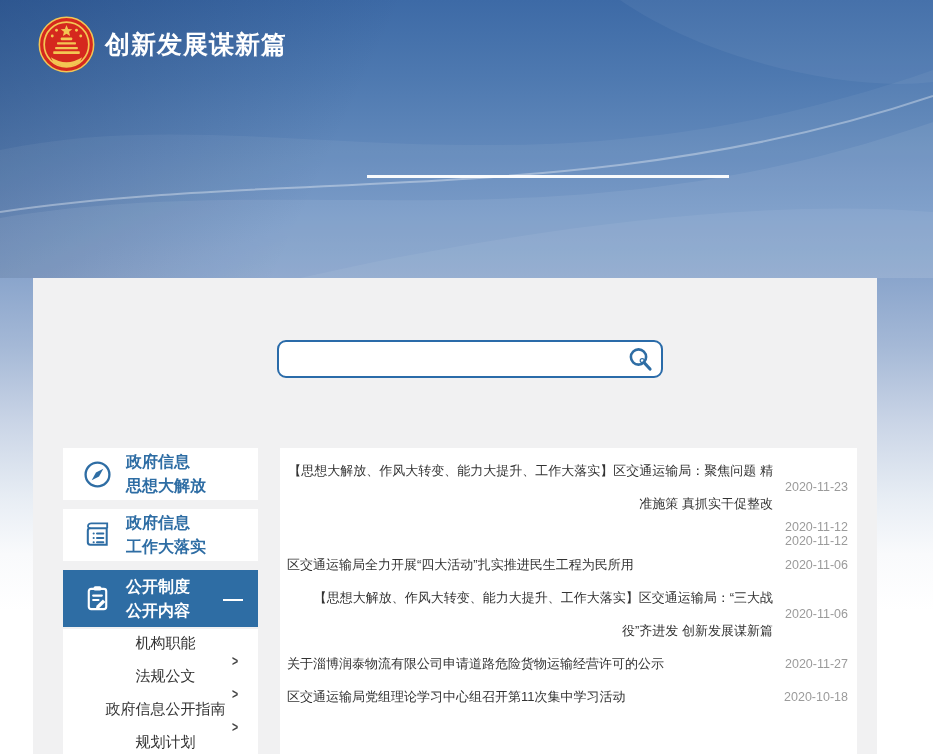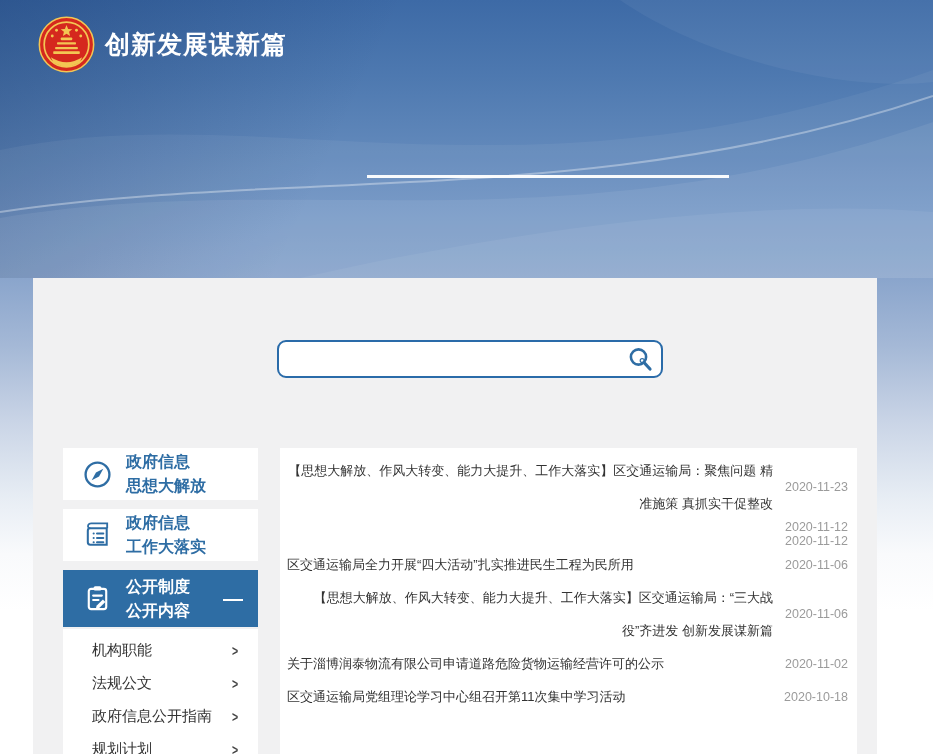--- a/index.html
+++ b/index.html
@@ -57,21 +57,21 @@
   .side-card .card-icon{ width:31px; height:31px; flex-shrink:0; display:flex; }
   .side-card .card-icon svg{ width:100%; height:100%; }
   .card-label{ font-size:16px; line-height:24px; font-weight:700; }
   .card-dash{ display:none; margin-left:auto; margin-right:15px; font-size:20px; font-weight:bold; }
   .side-card.active{ background:#2e6da4; color:#fff; height:57px; margin-bottom:2px; }
   .side-card.active .card-dash{ display:block; }
 
   .submenu{ background:#fff; padding:5px 0 10px 0; }
   .submenu-item{
     height:33px; display:flex; align-items:center;
-    padding:0 19px 0 29px; cursor:pointer;
+    padding:0 19px 0 29px; cursor:pointer;flex-direction:column;
   }
   .submenu-item .mi-label{ font-size:15px; color:#333; }
   .submenu-item .mi-arrow{ margin-left:auto; font-size:14px; color:#444; transform:scaleX(.75); font-weight:600; }
 
   
   .news{ position:absolute; left:247px; top:170px; width:577px; bottom:0; background:#fff; padding-top:6px; }
   .news-row{ display:flex; align-items:center; padding:0 9px 0 7px; cursor:pointer;text-align:right; }
   .news-title{ max-width:506px; font-size:13px; color:#333; line-height:33px; }
   .news-date{ margin-left:auto; font-size:12.5px; color:#9b9b9b; white-space:nowrap; padding-left:12px; }
 </style>
@@ -216,21 +216,21 @@
     <span class="news-date">2020-11-06</span>
   </div>
 
   <div class="news-row">
     <span class="news-title">【思想大解放、作风大转变、能力大提升、工作大落实】区交通运输局：“三大战役”齐进发 创新发展谋新篇</span>
     <span class="news-date">2020-11-06</span>
   </div>
 
   <div class="news-row">
     <span class="news-title">关于淄博润泰物流有限公司申请道路危险货物运输经营许可的公示</span>
-    <span class="news-date">2020-11-02</span>
+    <span class="news-date">2020-11-27</span>
   </div>
 
   <div class="news-row">
     <span class="news-title">区交通运输局党组理论学习中心组召开第11次集中学习活动</span>
     <span class="news-date">2020-10-18</span>
   </div>
 </div>
       </main>
 
     </div>

